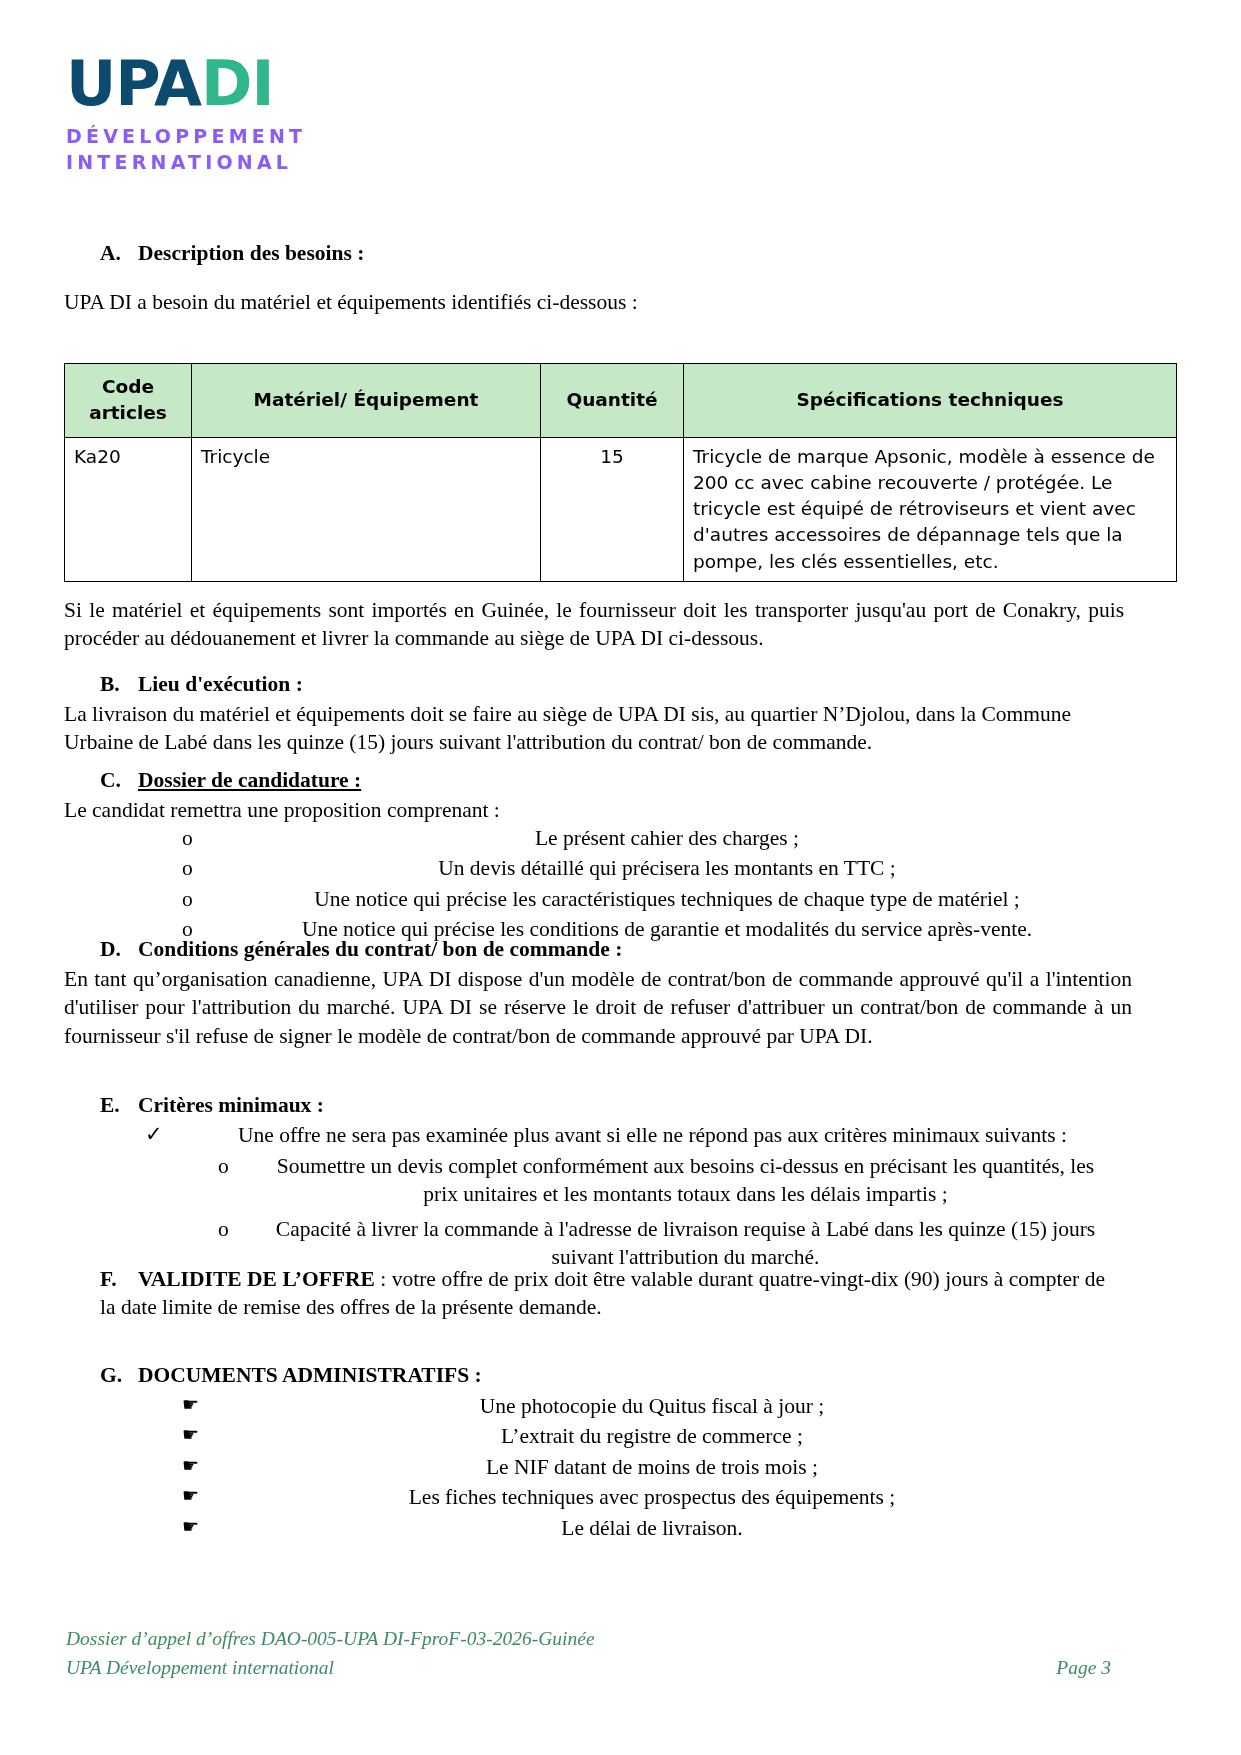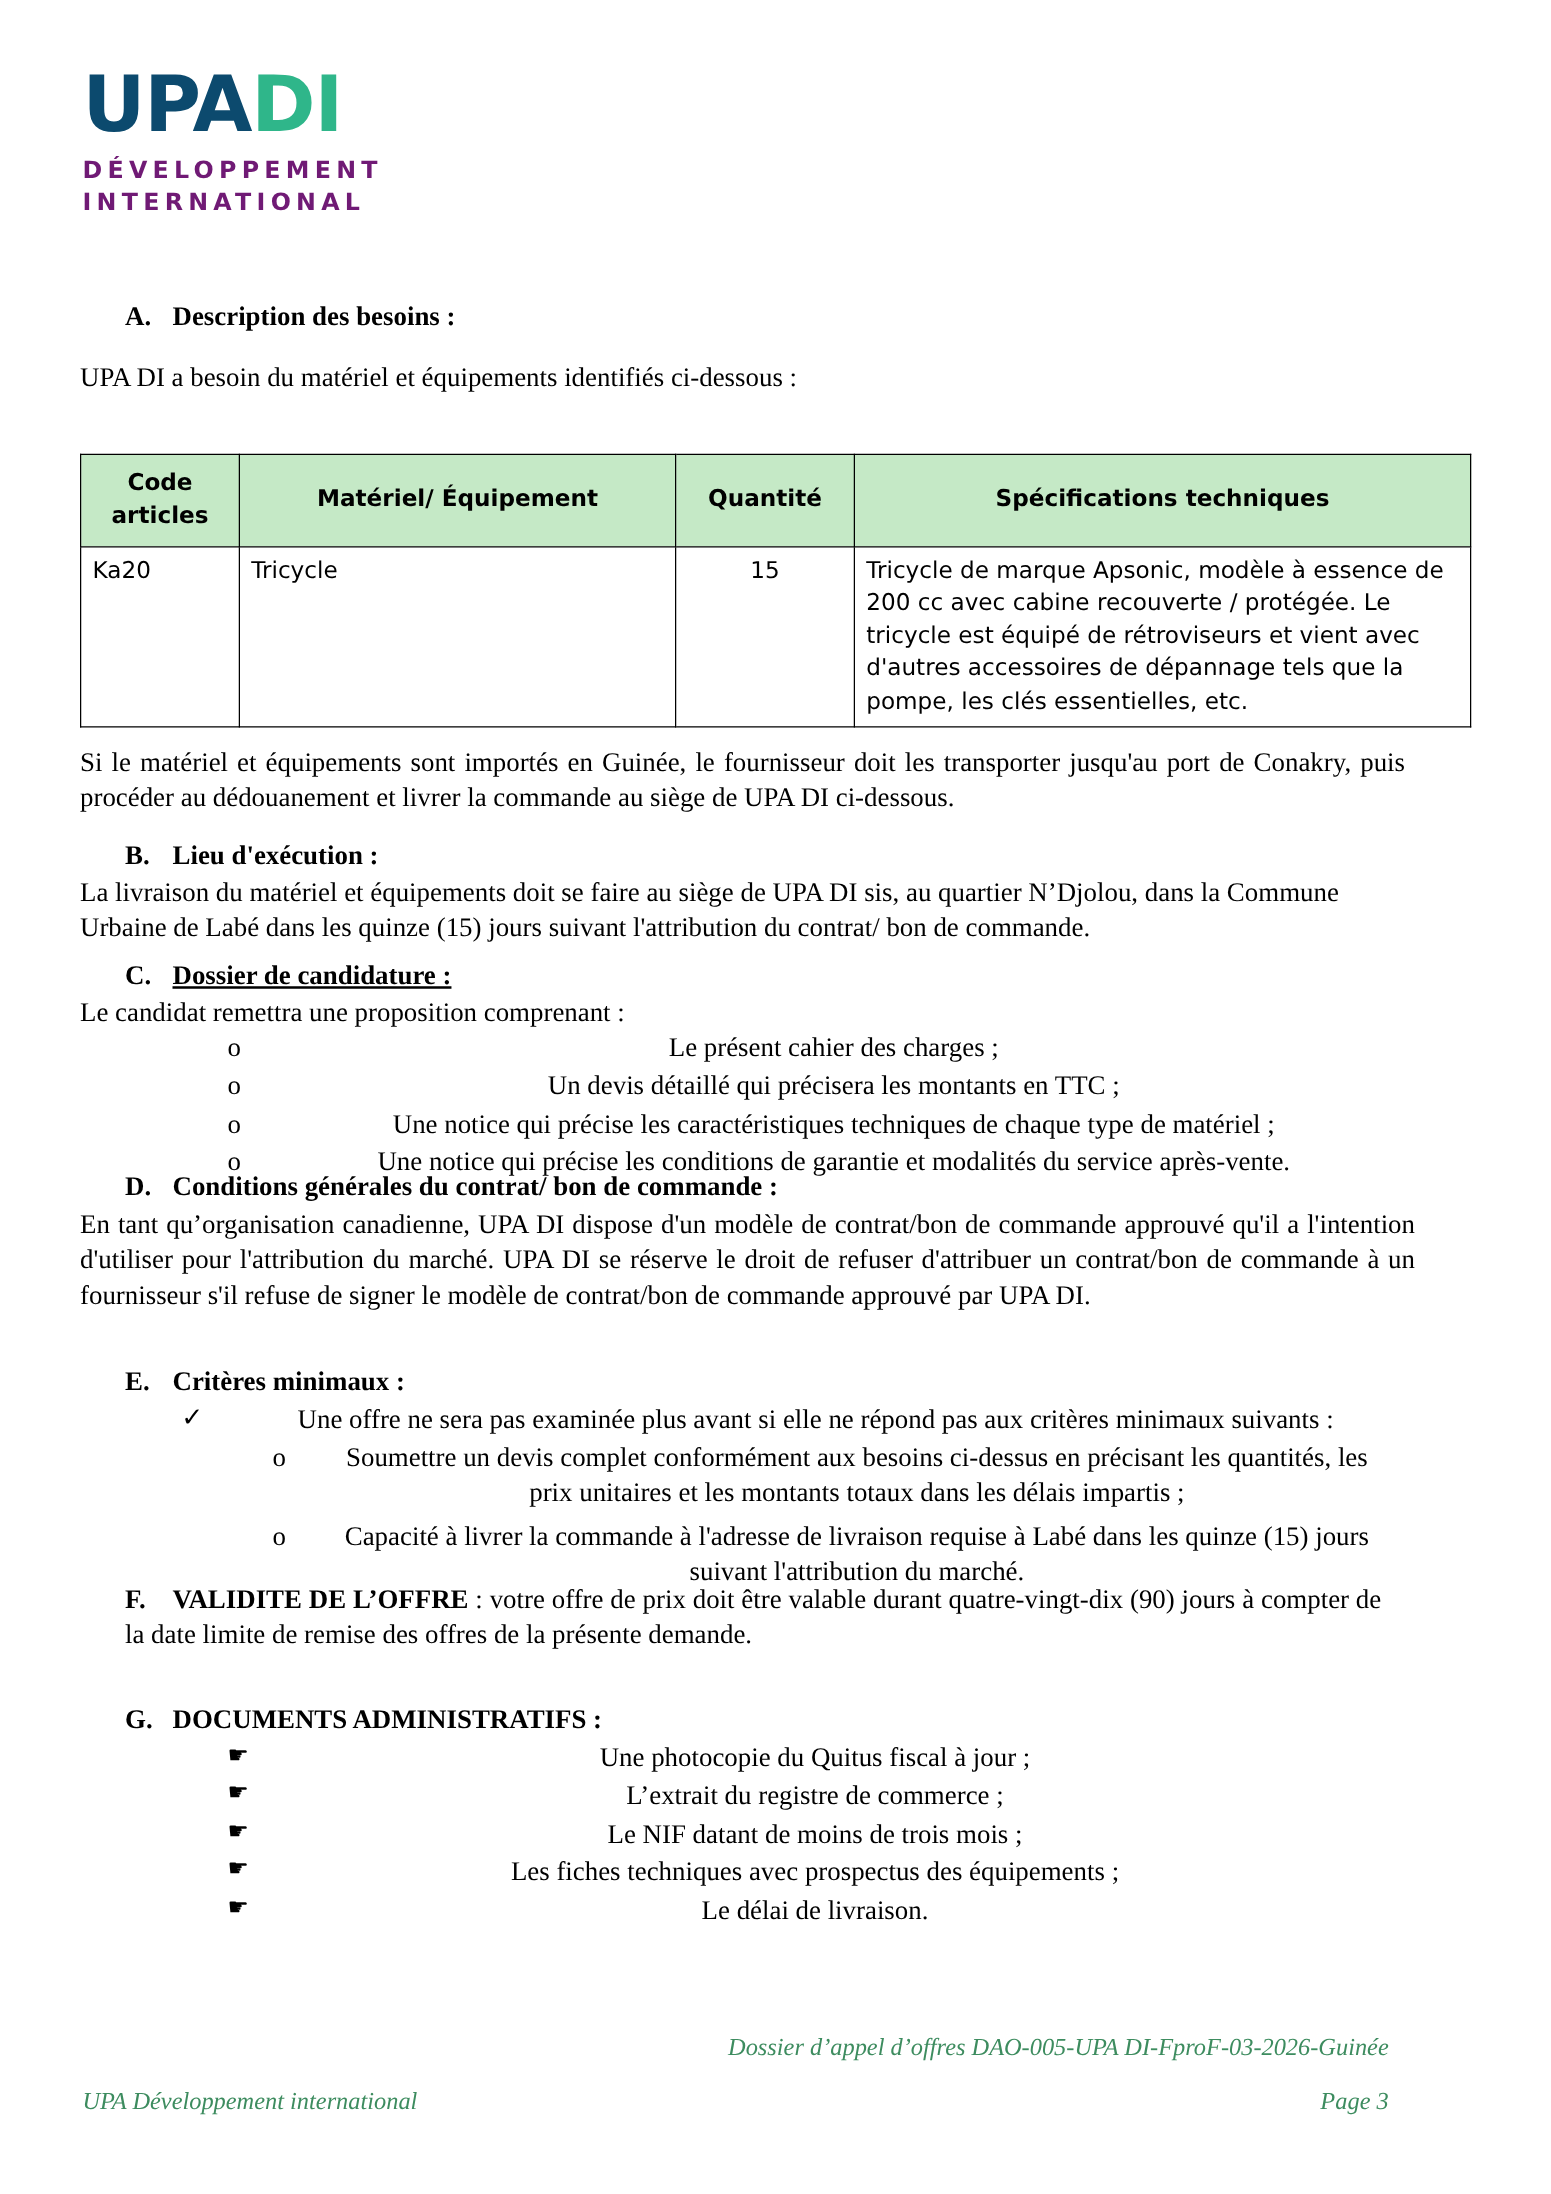--- a/index.html
+++ b/index.html
@@ -31,21 +31,21 @@
     font-size: 62px;
     letter-spacing: -1px;
     line-height: 0.95;
     white-space: nowrap;
   }
   .logo-upa { color: #0c4a6e; }
   .logo-di  { color: #2fb68a; }
   .logo-sub1, .logo-sub2 {
     font-family: "DejaVu Sans", "Liberation Sans", sans-serif;
     font-weight: bold;
-    color: #701a75;
+    color: #8b5cf6;
     font-size: 19px;
     letter-spacing: 4.2px;
     line-height: 1.35;
     white-space: nowrap;
   }
   .logo-sub1 { margin-top: 10px; }
 
   
   .body-text {
     position: absolute;
@@ -138,21 +138,21 @@
     font-style: italic;
     font-size: 19.5px;
     color: #3d8c5f;
     line-height: 1.45;
   }
   .footer-row {
     display: flex;
     justify-content: space-between;
     align-items: baseline;
   }
-  .footer-line1 { margin-bottom: 15px; text-align: right; }
+  .footer-line1 { margin-bottom: 1px; }
 
   b.strong { font-weight: bold; }
 </style>
 </head>
 <body>
 
 <div class="page">
 
   <div class="logo-block">
     <div class="logo-word"><span class="logo-upa">UPA</span><span class="logo-di">DI</span></div>

